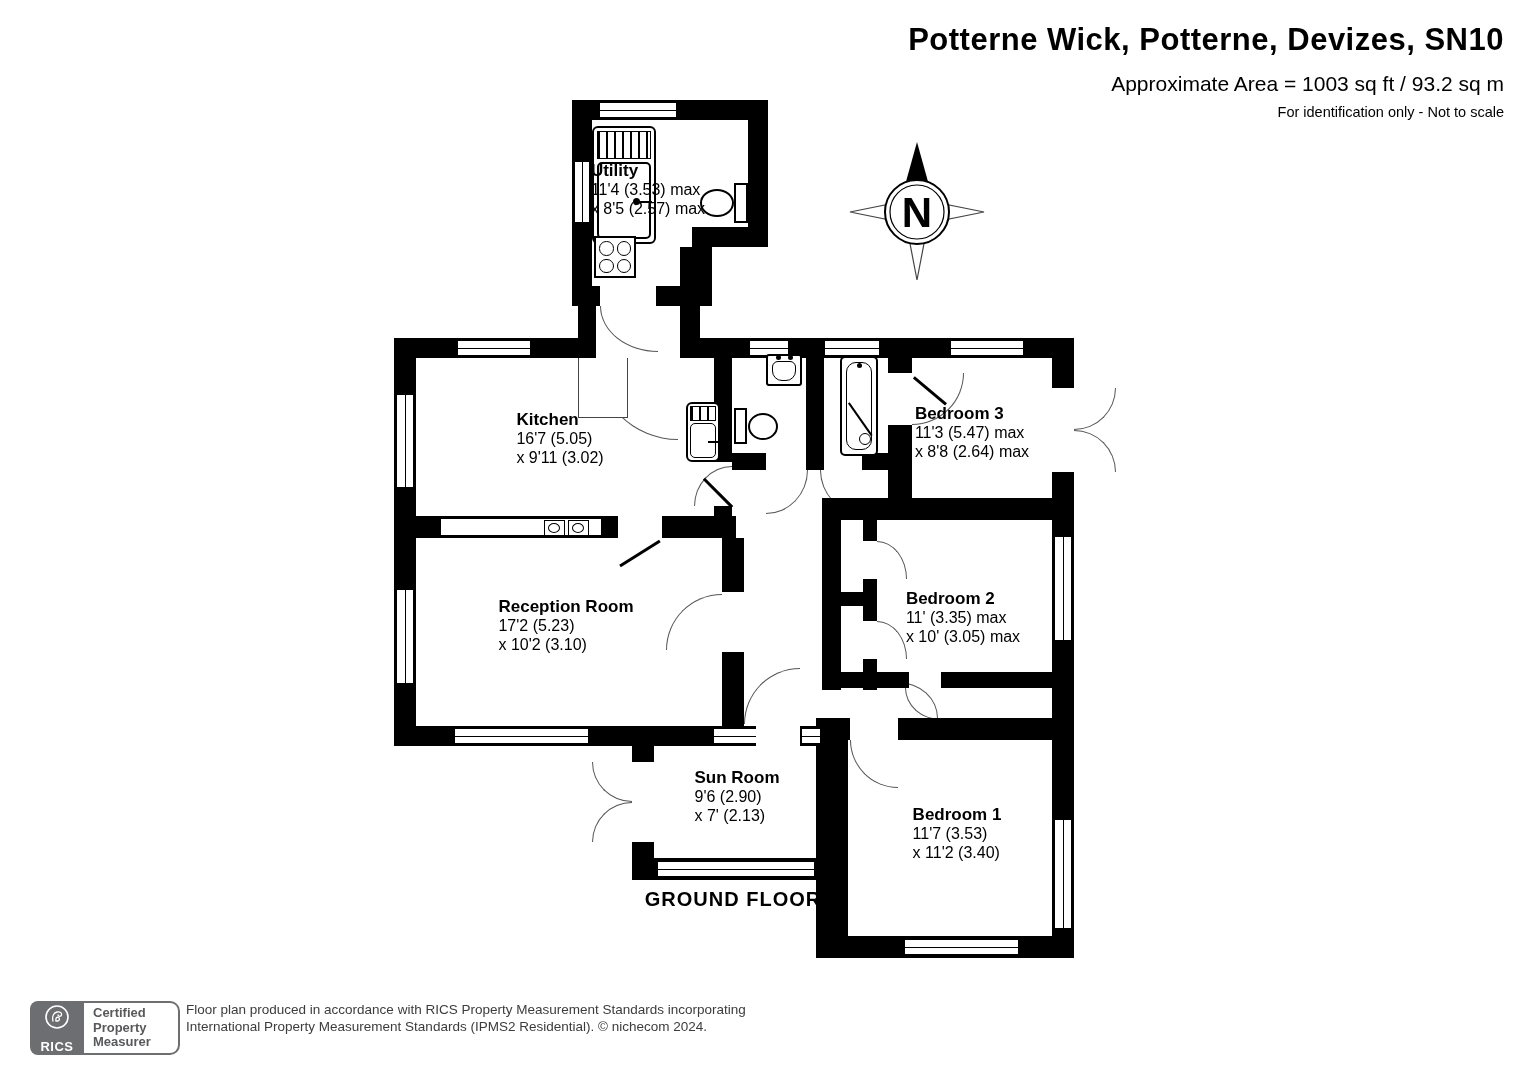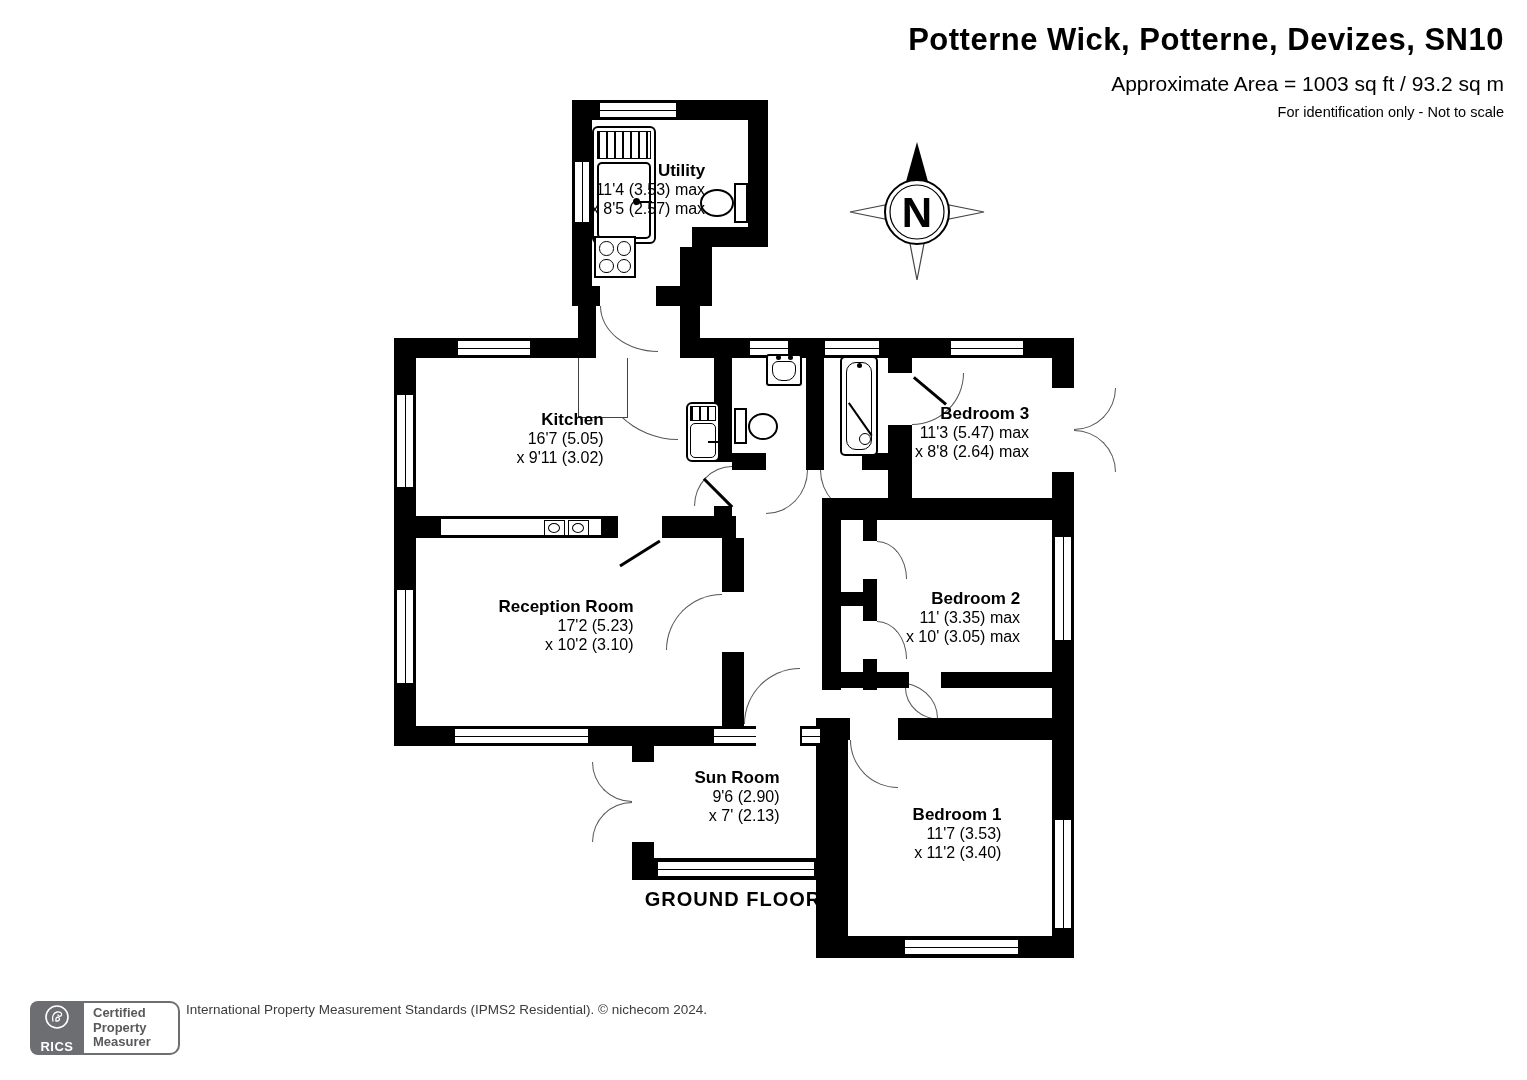--- a/index.html
+++ b/index.html
@@ -43,21 +43,21 @@
   .bath-in{position:absolute;inset:4px;border:1.5px solid #000;border-radius:10px;}
   .shower-line{position:absolute;left:7px;top:44px;width:40px;height:1.5px;background:#000;transform:rotate(55deg);transform-origin:0 50%;}
   .shower-head{position:absolute;left:17px;bottom:9px;width:10px;height:10px;border:1.6px solid #000;border-radius:50%;background:#fff;}
   .bath .tapdot{position:absolute;left:15px;top:5px;width:5px;height:5px;background:#000;border-radius:50%;}
   .counter{position:absolute;border:1px solid #444;border-top:none;background:#fff;z-index:12;box-sizing:border-box;}
   .counter2{border-width:1px;z-index:16;}
   .s2{position:absolute;top:1px;width:19px;height:14px;border:1.5px solid #000;background:#fff;}
   .s2::after{content:"";position:absolute;left:3px;top:2px;width:10px;height:8px;border:1.2px solid #000;border-radius:50%;}
 
   
-  .room-label{position:absolute;transform:translateX(-50%);text-align:right;white-space:nowrap;z-index:30;line-height:19px;}
+  .room-label{position:absolute;transform:translateX(-50%);text-align:left;white-space:nowrap;z-index:30;line-height:19px;}
   .rname{font-weight:bold;font-size:17px;}
   .rdim{font-size:16px;}
   .floor-label{position:absolute;transform:translateX(-50%);font-weight:bold;font-size:20px;letter-spacing:1px;z-index:30;}
 
   
   .compass{position:absolute;left:846px;top:140px;width:142px;height:142px;z-index:25;}
 
   
   .badge{position:absolute;left:30px;top:1001px;height:54px;display:flex;z-index:40;}
   .badge-left{width:54px;height:54px;background:#6d6e71;border-radius:8px 0 0 8px;display:flex;flex-direction:column;align-items:center;justify-content:center;gap:11px;}
@@ -261,16 +261,17 @@
       </svg>
       <div class="badge-brand">RICS</div>
     </div>
     <div class="badge-right">
       <div class="badge-line">Certified</div>
       <div class="badge-line">Property</div>
       <div class="badge-line">Measurer</div>
     </div>
   </div>
   <div class="foot-text">
+    <div>Floor plan produced in accordance with RICS Property Measurement Standards incorporating</div>
     <div>International Property Measurement Standards (IPMS2 Residential).   © nichecom 2024.</div>
   </div>
 
 </div>
 
 </body></html>

